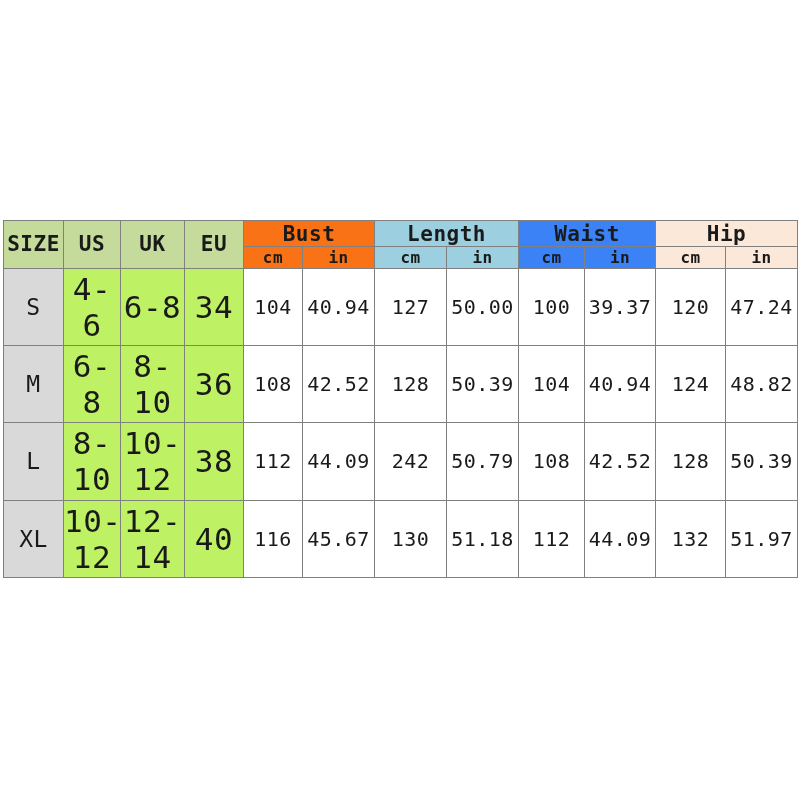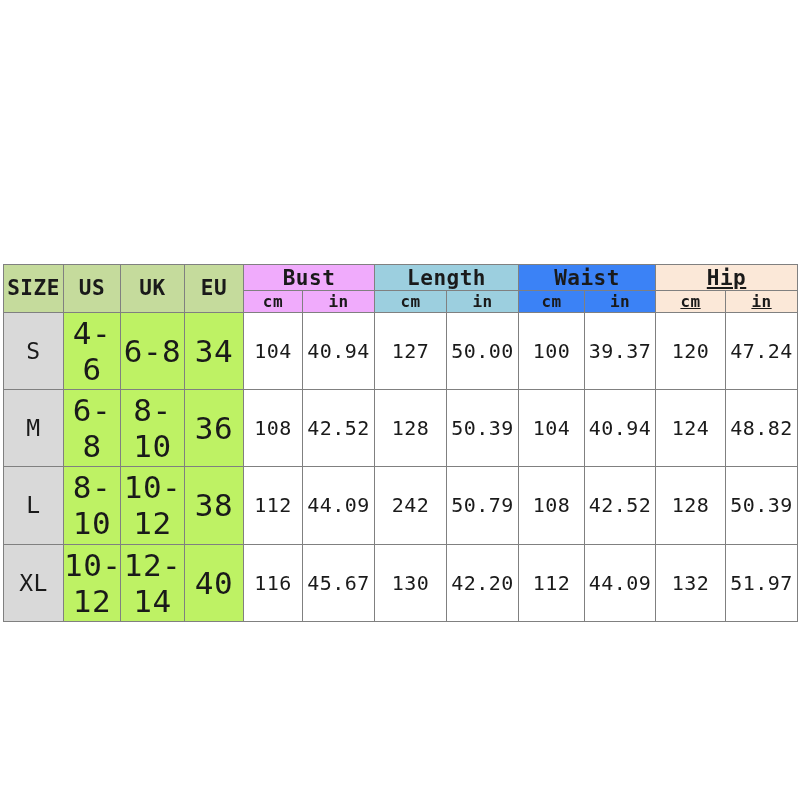--- a/index.html
+++ b/index.html
@@ -13,21 +13,20 @@
     font-family: "DejaVu Sans Mono", "Liberation Mono", monospace;
     overflow: hidden;
   }
 
   #chart-wrap {
     position: absolute;
     left: 3px;
     top: 220px;
     width: 794px;
     height: 358px;
-    margin-top: 44px;
   }
 
   table.size-chart {
     width: 794px;
     height: 358px;
     border-collapse: collapse;
     table-layout: fixed;
   }
 
   table.size-chart td {
@@ -71,24 +70,24 @@
     letter-spacing: 0px;
   }
   td.val {
     font-size: 20px;
     background: #ffffff;
     letter-spacing: 0px;
   }
 
   
   .c-size  { background: #C5DB9C; }
-  .c-bust  { background: #f0abfc; }
+  .c-bust  { background: #f97316; }
   .c-len   { background: #9CCFDF; }
   .c-waist { background: #3b82f6; }
-  .c-hip   { background: #FBE8D8; text-decoration: underline; }
+  .c-hip   { background: #FBE8D8; }
 </style>
 </head>
 <body>
 
 <div id="chart-wrap">
   <table class="size-chart">
     <colgroup>
       <col style="width:60px">
       <col style="width:57px">
       <col style="width:64px">
@@ -172,21 +171,21 @@
     </tr>
 
     <tr>
       <td class="lbl">XL</td>
       <td class="rng">10-12</td>
       <td class="rng">12-14</td>
       <td class="rng">40</td>
       <td class="val">116</td>
       <td class="val">45.67</td>
       <td class="val">130</td>
-      <td class="val">42.20</td>
+      <td class="val">51.18</td>
       <td class="val">112</td>
       <td class="val">44.09</td>
       <td class="val">132</td>
       <td class="val">51.97</td>
     </tr>
 
   </tbody>
     </table>
 </div>
 

